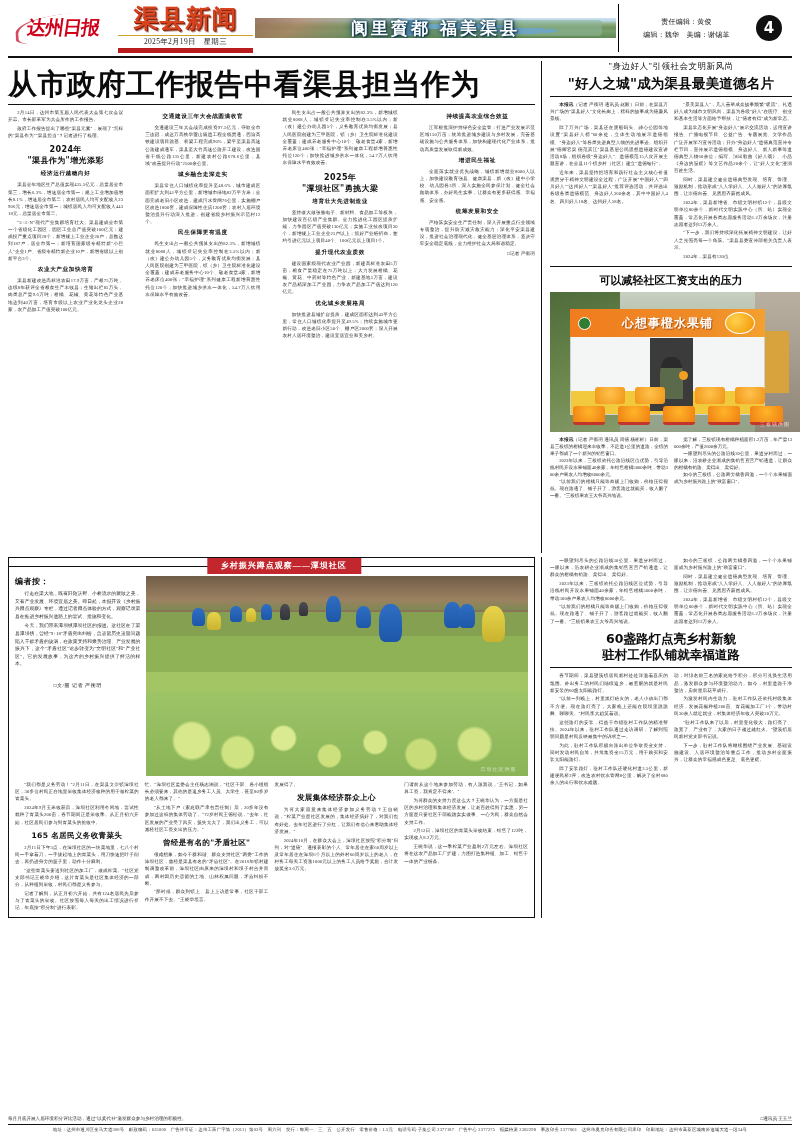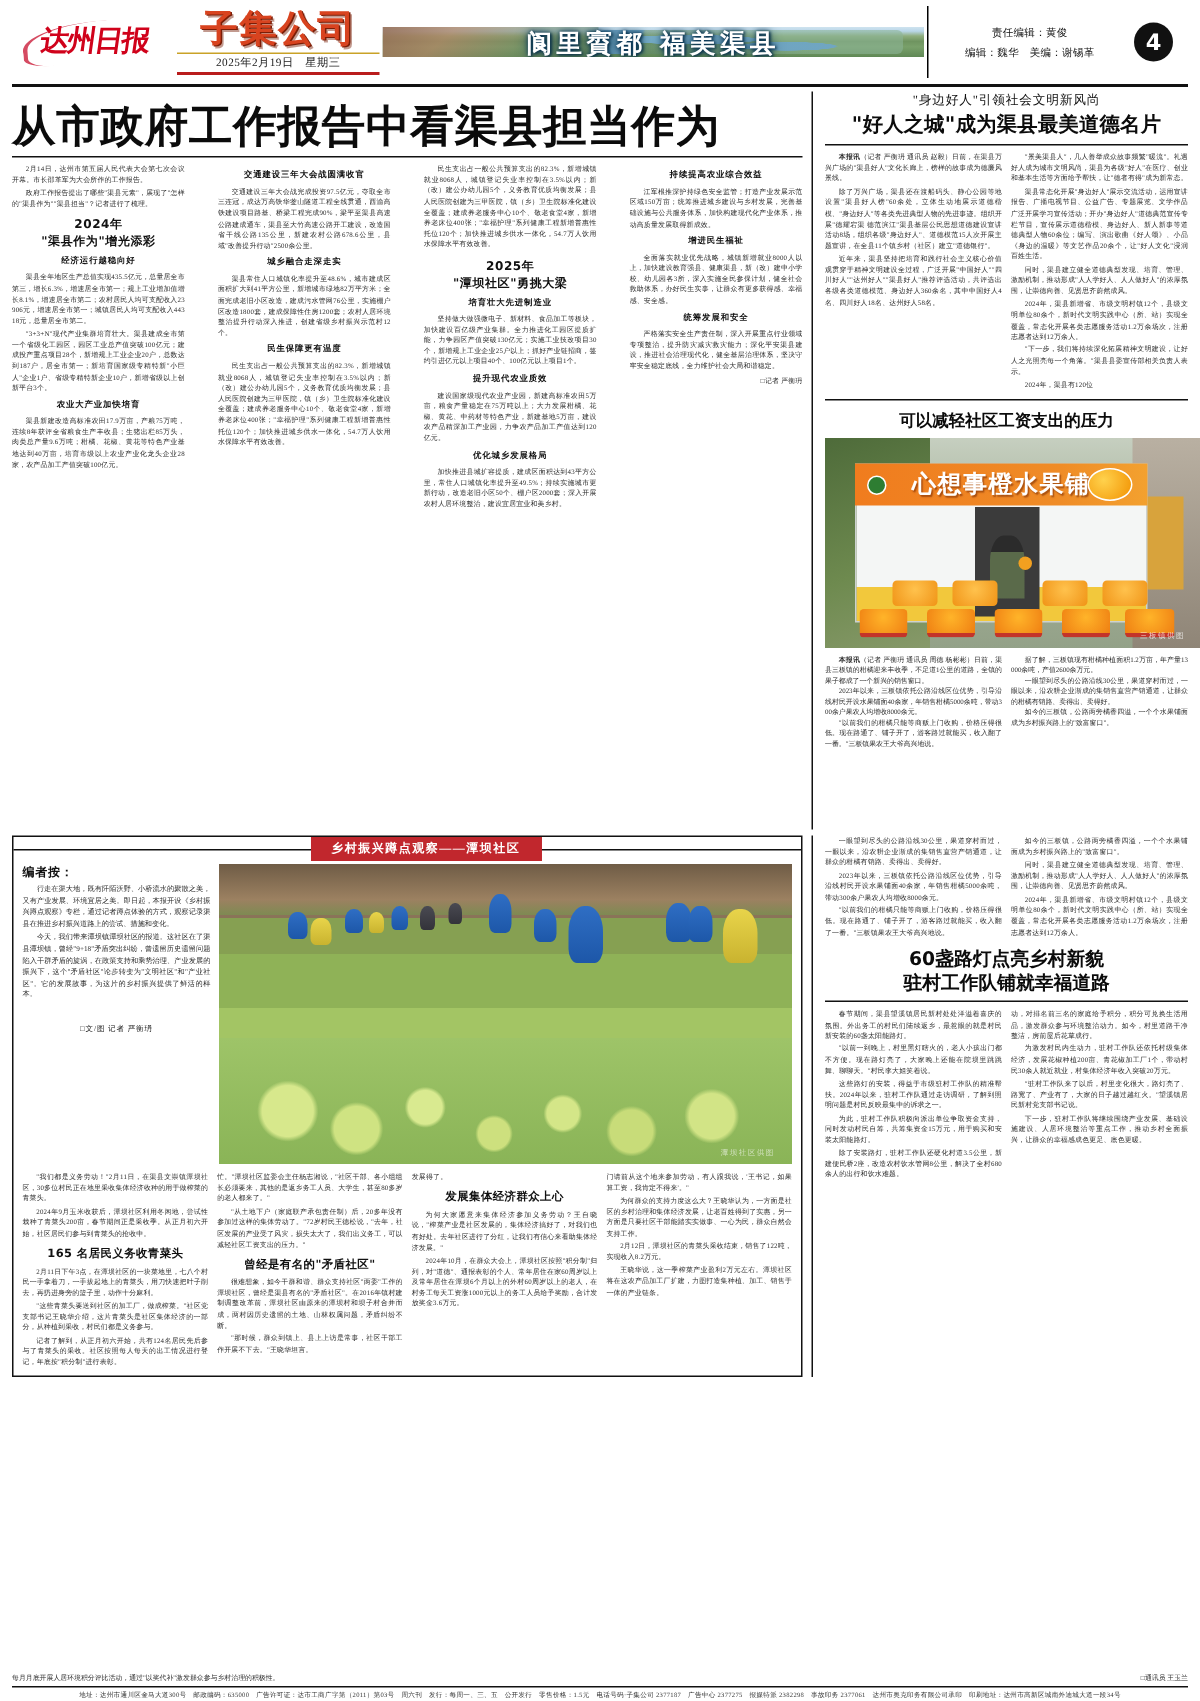--- a/index.html
+++ b/index.html
@@ -25,21 +25,21 @@
     transform:rotate(-4deg); opacity:.75;
   }
   .title-box { width:135px; text-align:center; position:relative; padding-top:1px; }
   .paper-title {
     font-size:25px; font-weight:bold; letter-spacing:1px;
     color:#d8431f; line-height:28px;
     text-shadow:1px 1px 0 #7b1d06, 2px 2px 0 rgba(120,30,6,.45);
     font-family:"DejaVu Sans","Liberation Sans",sans-serif;
   }
   .date-bar {
-    margin-top:2px; border-top:1px solid #c9a227; border-bottom:2px solid #b91c1c;
+    margin-top:2px; border-top:1px solid #c9a227; border-bottom:5px solid #b91c1c;
     font-size:7.5px; padding:1px 0; letter-spacing:.3px; color:#222;
   }
   .banner-box { flex:1; position:relative; margin:14px 2px; overflow:hidden; border:0;text-decoration:underline; }
   .banner-img {
     position:absolute; inset:0;
     background:
       linear-gradient(180deg,#cfe3ef 0%,#b9d6e8 14%,#8fae7e 30%,#6f9460 48%,#79a06a 66%,#5f8855 100%);
   }
   .banner-img::before {
     content:""; position:absolute; left:0; top:0; width:40%; height:100%;
@@ -138,21 +138,21 @@
   .pf-bld { position:absolute; right:0; top:0; width:18%; height:100%;
     background:linear-gradient(180deg,#b9b0a2,#8f8577); }
   .pf-bld::after{content:"";position:absolute;left:20%;top:28%;width:55%;height:44%;background:#d8a33c;}
   .pf-stall { position:absolute; left:8%; top:12%; width:78%; height:76%;
     background:linear-gradient(180deg,#f4f6f5 0 78%,#f2c83c 78% 100%);
     border:1px solid #cdd2cf; }
   .pf-sign { position:absolute; left:8%; top:12%; width:78%; height:20%;
     background:linear-gradient(90deg,#f07c1e,#ef8c27 70%,#f3a12f);
     display:flex; align-items:center; justify-content:center; }
   .pf-sign span {
-    color:#fff; font-size:16px; font-weight:bold; letter-spacing:1px;
+    color:#fff; font-size:12px; font-weight:bold; letter-spacing:1px;
     text-shadow:1px 1px 1px rgba(120,40,0,.6);
     font-family:Liberation Sans, sans-serif;
   }
   .pf-sign .circ { position:absolute; left:4%; width:13px; height:13px; border-radius:50%;
     background:#2e7d32; border:1.5px solid #fff; }
   .pf-sign .orng { position:absolute; right:5%; width:30px; height:22px; border-radius:50%;
     background:radial-gradient(circle at 35% 35%,#ffd24d,#f29100); border:1.5px solid #fff; }
   .pf-door { position:absolute; left:40%; top:33%; width:17%; height:52%; background:#3b3b3b; }
   .pf-person { position:absolute; left:44%; top:46%; width:9%; height:30%;
     background:linear-gradient(180deg,#2b2b2b 0 26%,#5a6a4a 26% 100%); border-radius:40% 40% 0 0; }
@@ -238,21 +238,21 @@
 <div class="page">
 
   <div class="masthead">
     <div class="logo-box">
       <div class="logo-art">
         <div class="swoosh"></div>
         <div class="cal">达州日报</div>
       </div>
     </div>
     <div class="title-box">
-      <div class="paper-title">子集公司</div>
+      <div class="paper-title">渠县新闻</div>
       <div class="date-bar">2025年2月19日　星期三</div>
     </div>
     <div class="banner-box">
       <div class="banner-img"></div>
       <div class="banner-text">阆里賨都 福美渠县</div>
     </div>
     <div class="editors-box">
       <div>责任编辑：黄俊</div>
       <div>编辑：魏华　美编：谢锡革</div>
     </div>

